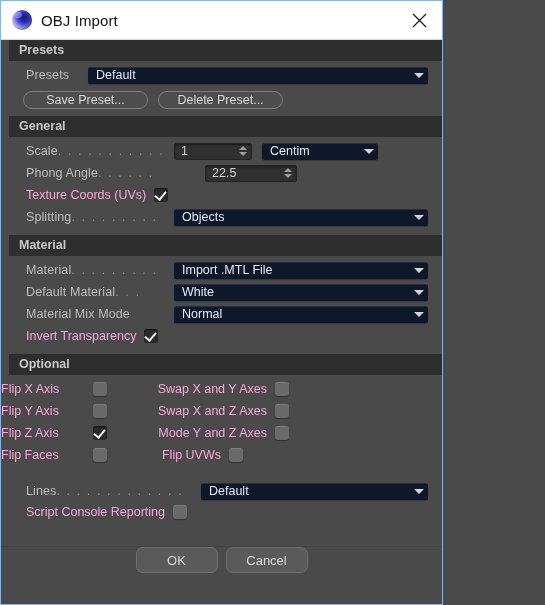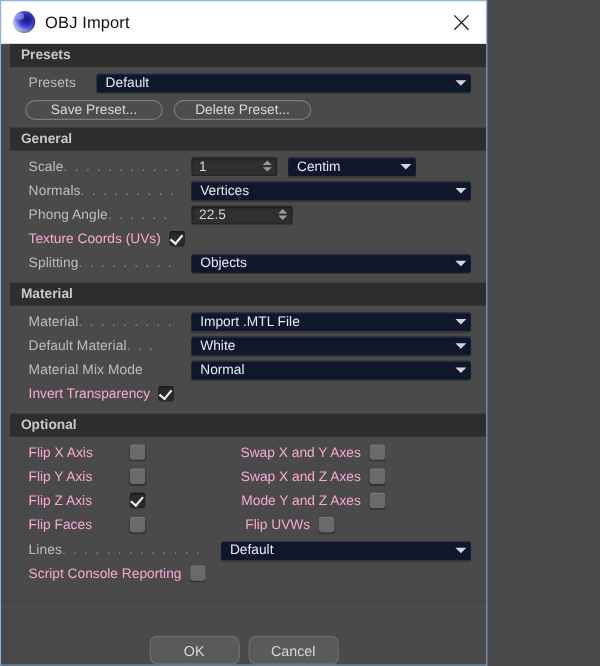--- a/index.html
+++ b/index.html
@@ -108,21 +108,21 @@
     box-shadow:inset 0 1px 2px rgba(0,0,0,.5);
   }
   .numfield .nv{flex:1 1 auto;white-space:nowrap;overflow:hidden;}
   .spin{
     flex:0 0 auto;width:12px;height:15px;margin-right:2px;
     display:flex;flex-direction:column;align-items:center;justify-content:center;
   }
   .spin i{display:block;width:0;height:0;}
   .spin .up{border-left:4px solid transparent;border-right:4px solid transparent;border-bottom:4px solid #9d9d9d;margin-bottom:2px;}
   .spin .dn{border-left:4px solid transparent;border-right:4px solid transparent;border-top:4px solid #9d9d9d;}
-  .num-wide{width:92px;flex:0 0 92px;}
+  .num-wide{width:92px;flex:0 0 92px;margin-left:31px;}
   .cb{
     width:14px;height:14px;flex:0 0 14px;
     border-radius:3px;
     background:#6a6a6a;
     box-shadow:inset 0 1px 0 rgba(255,255,255,.13), 0 1px 1px rgba(0,0,0,.35);
     margin-left:8px;
     position:relative;
   }
   .cb.on{
     background:#2b2b2b;
@@ -138,30 +138,30 @@
     height:18px;border-radius:9px;
     background:#4d4d4d;
     border:1px solid #7d7d7d;
     color:#d8d8d8;font-size:12.5px;
     display:inline-flex;align-items:center;justify-content:center;
     padding:0 14px;box-sizing:border-box;
   }
   .preset-btns{padding-left:22px;padding-top:5px;display:flex;gap:10px;}
   .preset-btns .pill{min-width:125px;}
   
-  .opt-row{display:flex;align-items:center;height:22px;padding-left:25px;box-sizing:border-box;gap:36px;}
+  .opt-row{display:flex;align-items:center;height:22px;box-sizing:border-box;}
   .opt-c1{width:118px;flex:0 0 118px;display:flex;align-items:center;}
   .opt-c1 .lbl{width:92px;flex:0 0 92px;}
   .opt-c2{display:flex;align-items:center;}
   .opt-c2 .lbl{text-align:left;}
   .opt-c2.rt{width:170px;flex:0 0 170px;justify-content:flex-end;}
   
   .footer{
     flex:0 0 57px;height:57px;background:#4a4a4a;
-    display:flex;align-items:flex-end;justify-content:center;gap:8px;
+    display:flex;align-items:flex-start;justify-content:center;gap:8px;
     border-top:1px solid #434343;
   }
   .footer .pill{height:26px;border-radius:7px;min-width:82px;font-size:13px;background:#5a5a5a;border:1px solid #6f6f6f;}
   .sec-block{margin-top:2px;}
 </style>
 </head>
 <body>
 
 <div class="window">
 
@@ -205,27 +205,20 @@
               <i class="up"></i>
               <i class="dn"></i>
             </span>
         </div>
         <div class="dropdown dd-units" style="margin-left:10px;">
           <span class="val">Centimeters</span>
           <span class="caret"></span>
         </div>
       </div>
 
-      <div class="row">
-        <div class="lbl-lead"><span>Normals</span><span class="dots">. . . . . . . . .</span></div>
-        <div class="dropdown dd-wide">
-          <span class="val">Vertices</span>
-          <span class="caret"></span>
-        </div>
-      </div>
 
       <div class="row">
         <div class="lbl-lead"><span>Phong Angle</span><span class="dots">. . . . . .</span></div>
         <div class="numfield num-wide">
           <span class="nv">22.5</span>
           <span class="spin">
               <i class="up"></i>
               <i class="dn"></i>
             </span>
         </div>
@@ -318,21 +311,21 @@
         <div class="opt-c1">
           <span class="lbl">Flip Faces</span>
           <span class="cb" style="margin-left:0;"></span>
         </div>
         <div class="opt-c2 rt" style="width:124px;flex:0 0 124px;">
           <span class="lbl">Flip UVWs</span>
           <span class="cb"></span>
         </div>
       </div>
 
-      <div class="row" style="padding-top:2px;">
+      <div class="row" style="padding-top:2px;margin-top:13px;">
         <div class="lbl-lead" style="width:175px;flex:0 0 175px;"><span>Lines</span><span class="dots">. . . . . . . . . . . . .</span></div>
         <div class="dropdown dd-wide">
           <span class="val">Default</span>
           <span class="caret"></span>
         </div>
       </div>
 
       <div class="row">
         <div class="lbl">Script Console Reporting</div>
         <div class="cb"></div>

